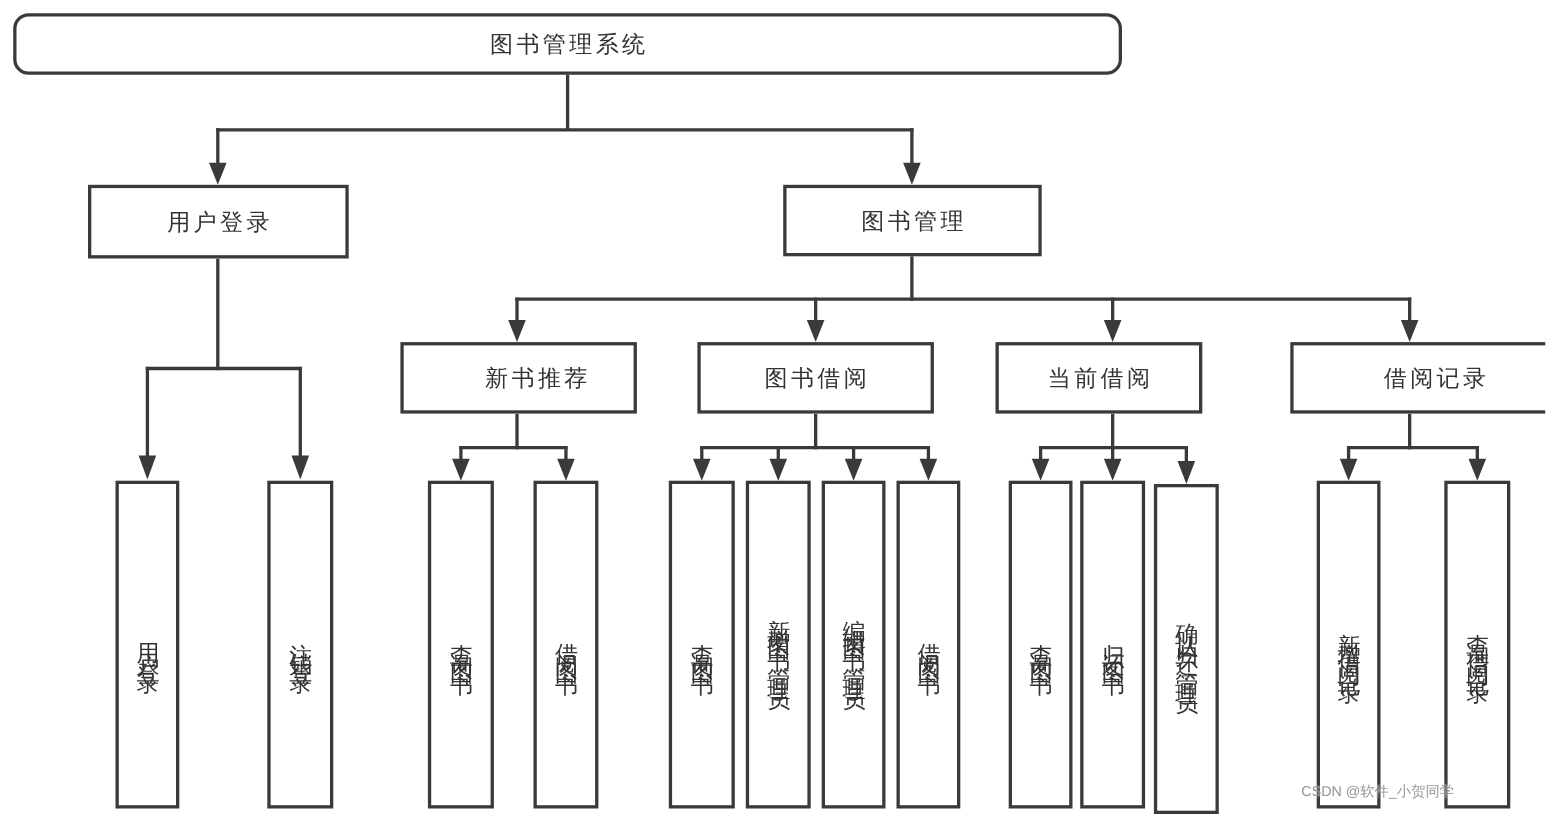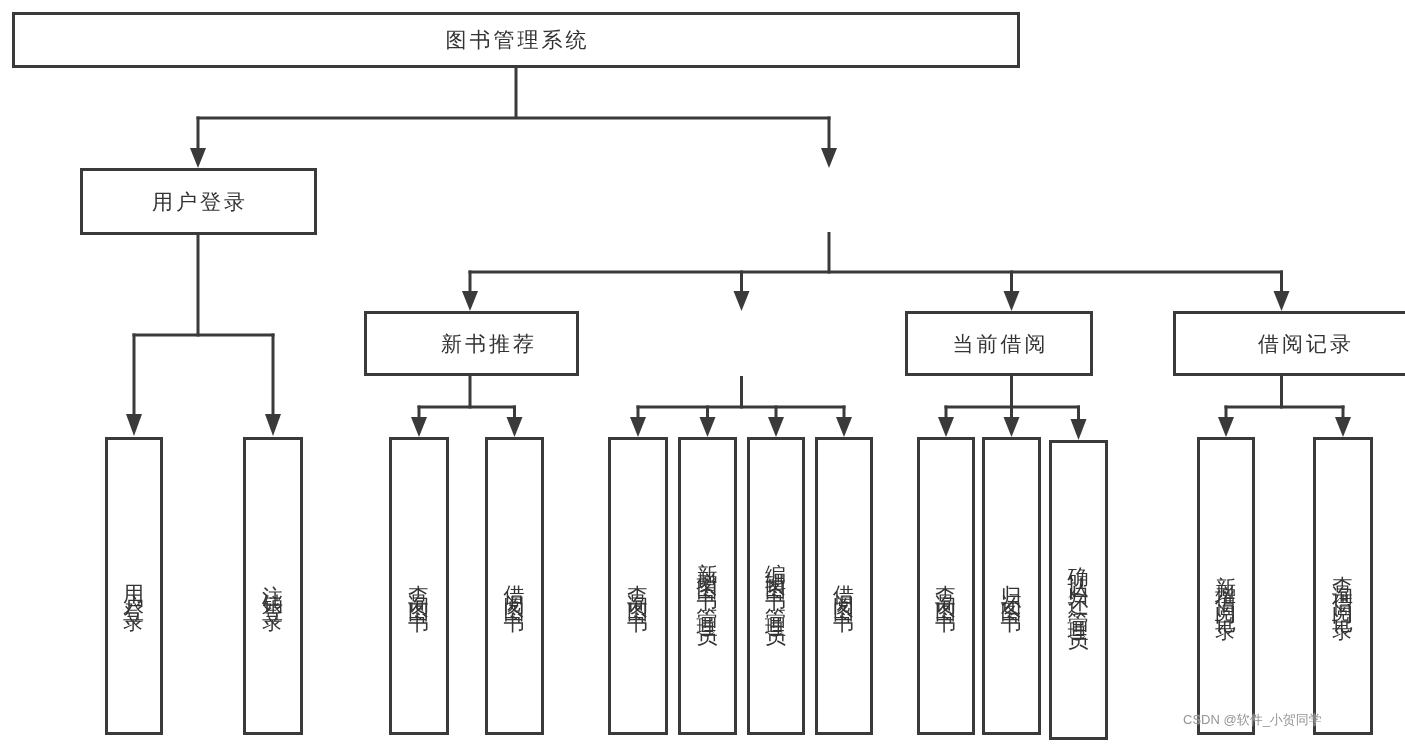--- a/index.html
+++ b/index.html
@@ -136,25 +136,27 @@
     <g>
       <path d="M1281.5 376 L1281.5 408.5"></path>
       <path d="M1224.5 407 L1344.5 407"></path>
       <path d="M1226 405.5 L1226 419"></path>
       <polygon points="1218,417 1234,417 1226,437"></polygon>
       <path d="M1343 405.5 L1343 419"></path>
       <polygon points="1335,417 1351,417 1343,437"></polygon>
     </g>
   </svg>
 
-  <div class="node hbox" style="left:12px; top:12px; width:1008px; height:56px;">图书管理系统</div>
+  <div class="node hbox" style="left:12px; top:12px; width:1008px; height:56px;border-radius:14px;">图书管理系统</div>
 
   <div class="node hbox" style="left:80px; top:168px; width:237px; height:67px;">用户登录</div>
+  <div class="node hbox" style="left:712px; top:168px; width:235px; height:65px;">图书管理</div>
 
   <div class="node hbox" style="left:364px; top:311px; width:215px; height:65px;padding-left:32px;">新书推荐</div>
+  <div class="node hbox" style="left:634px; top:311px; width:215px; height:65px;">图书借阅</div>
   <div class="node hbox" style="left:905px; top:311px; width:188px; height:65px;">当前借阅</div>
   <div class="node hbox" style="left:1173px; top:311px; width:263px; height:65px;">借阅记录</div>
 
   <div class="node vbox" style="left:105px; top:437px; width:58px; height:298px;">
     <span>用户登录</span>
     </div>
   <div class="node vbox" style="left:243px; top:437px; width:60px; height:298px;">
     <span>注销登录</span>
     </div>
 

